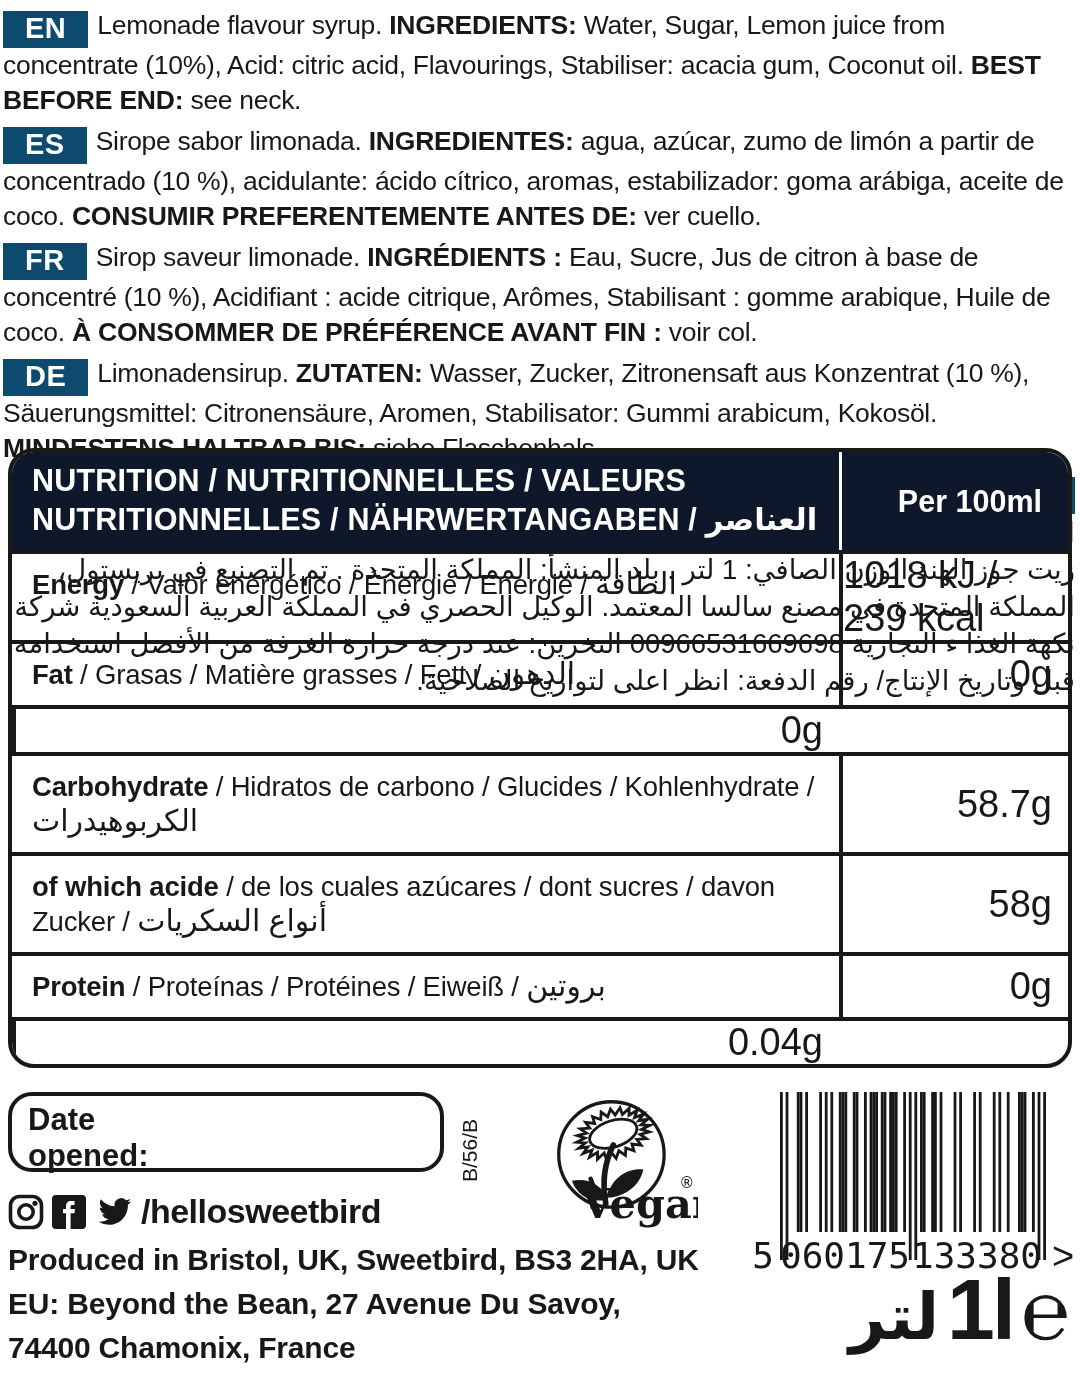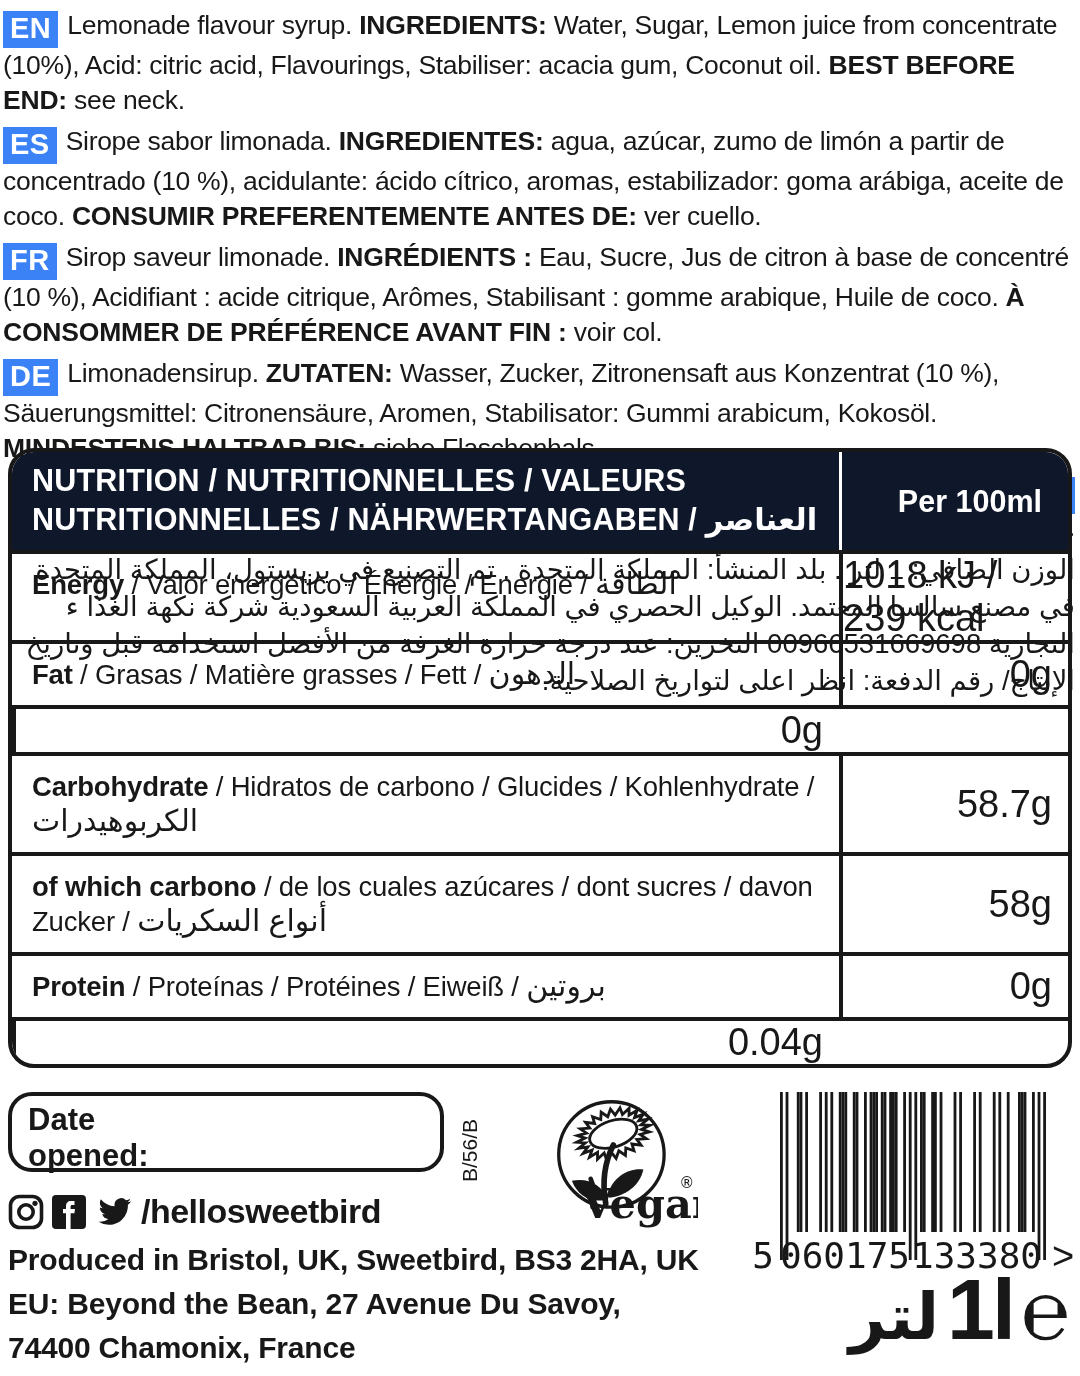--- a/index.html
+++ b/index.html
@@ -2,22 +2,22 @@
 <html><head>
 <meta charset="utf-8">
 <style>
   html,body{margin:0;padding:0;background:#fff;}
   .label{position:relative;width:1080px;height:1376px;background:#fff;color:#181818;
          font-family:"Liberation Sans","DejaVu Sans",sans-serif;overflow:hidden;}
   
   .ingredients{position:absolute;left:3px;right:5px;top:8px;}
   .ing{margin:0 0 6px;font-size:26.5px;line-height:35px;letter-spacing:-0.3px;}
   .ing b{font-weight:700;letter-spacing:-0.2px;}
-  .badge{display:inline-block;background:#3b82f6;color:#fff;font-weight:700;font-size:29px;
-         line-height:1;padding:3px 7px 5px;margin-right:9px;vertical-align:-4px;letter-spacing:0.5px;}
+  .badge{display:inline-block;background:#0c4a6e;color:#fff;font-weight:700;font-size:29px;
+         line-height:1;padding:3px 22px 5px;margin-right:9px;vertical-align:-4px;letter-spacing:0.5px;}
   .ing-ar{direction:rtl;text-align:right;font-size:27.5px;line-height:37px;letter-spacing:0;}
   .badge-ar{margin-right:0;margin-left:9px;}
   
   .nutrition{position:absolute;left:8px;right:8px;top:448px;border:4px solid #181818;
              border-radius:26px;overflow:hidden;}
   .ntr{display:grid;grid-template-columns:1fr 229px;border-top:4px solid #181818;}
   .ntr.nh{border-top:none;background:#0f172a;color:#fff;}
   .nh-lab{padding:9px 10px 11px 20px;font-size:30.5px;font-weight:700;line-height:39px;letter-spacing:0.2px;}
   .nh-val{border-left:3px solid #fff;display:flex;align-items:center;justify-content:flex-end;
           padding-right:26px;font-size:30.5px;font-weight:700;}
@@ -77,21 +77,21 @@
       <div class="val">0g</div>
     </div>
     <div class="ntr">
       <div class="val">0g</div>
     </div>
     <div class="ntr">
       <div class="lab"><b>Carbohydrate</b><span> / Hidratos de carbono / Glucides / Kohlenhydrate / </span><span class="arx">الكربوهيدرات</span></div>
       <div class="val">58.7g</div>
     </div>
     <div class="ntr">
-      <div class="lab"><b>of which carbono</b><span> / de los cuales azúcares / dont sucres / davon Zucker / </span><span class="arx">أنواع السكريات</span></div>
+      <div class="lab"><b>of which acide</b><span> / de los cuales azúcares / dont sucres / davon Zucker / </span><span class="arx">أنواع السكريات</span></div>
       <div class="val">58g</div>
     </div>
     <div class="ntr">
       <div class="lab"><b>Protein</b><span> / Proteínas / Protéines / Eiweiß / </span><span class="arx">بروتين</span></div>
       <div class="val">0g</div>
     </div>
     <div class="ntr">
       <div class="val">0.04g</div>
     </div>
   </div>

